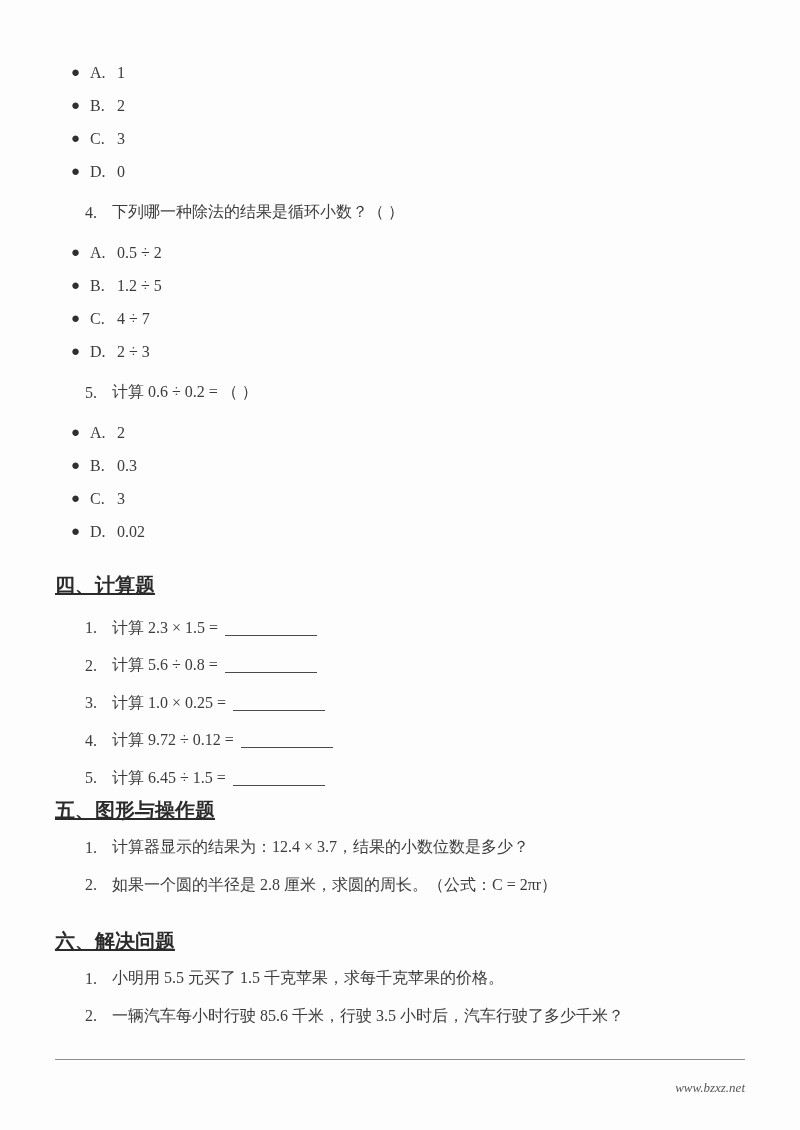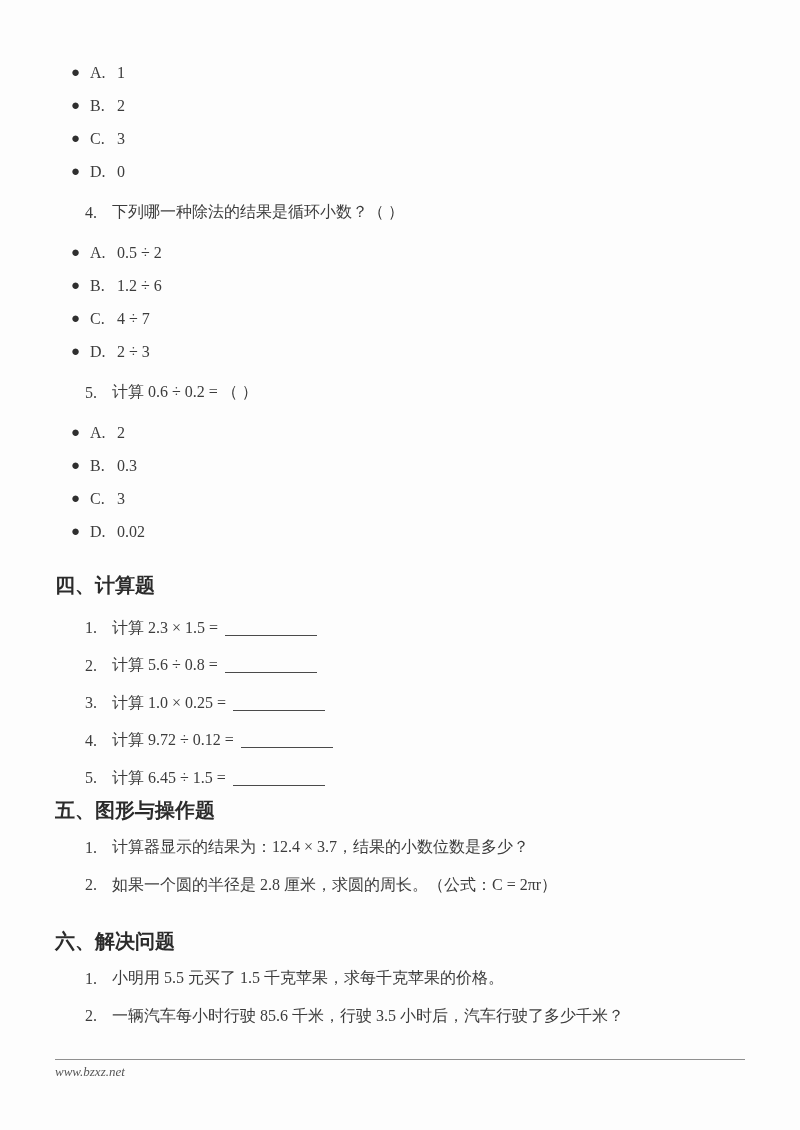--- a/index.html
+++ b/index.html
@@ -59,20 +59,21 @@
   .q-text { white-space: pre; }
   .mt6  { margin-top: 6px; }
   .mt5  { margin-top: 5px; }
   .section-title {
     font-family: "Liberation Sans", "DejaVu Sans", sans-serif;
     font-weight: bold;
     font-size: 20px;
     line-height: 26px;
     height: 26px;
     color: #2b2b2b;
+    text-decoration: underline;
   }
   .sec4-title { margin-top: 24px; }
   .sec5-title { }
   .sec6-title { margin-top: 24px; }
   .items-4 { margin-top: 11.5px; }
   .items-56 { margin-top: 6px; }
   .item-row {
     display: flex;
     align-items: center;
     height: 37.5px;
@@ -86,22 +87,23 @@
     margin-left: 7px;
     border-bottom: 1px solid #4a4a4a;
   }
   .footer-divider {
     margin-top: 24px;
     border: none;
     border-top: 1px solid #909090;
     width: 100%;
   }
   .footer-url {
-    margin-top: 4px;
+    margin-top: 20px;
     height: 18px;
+    text-align: right;
     font-style: italic;
     font-size: 13px;
     color: #555555;
     font-family: "Liberation Serif", "DejaVu Serif", serif;
   }
 </style>
 </head>
 <body>
 
 <div class="page">
@@ -139,21 +141,21 @@
 
     <div class="mt5">
       <div class="option-row">
         <span class="bullet">●</span>
         <span class="opt-label">A.</span>
         <span class="opt-value">0.5 ÷ 2</span>
       </div>
       <div class="option-row">
         <span class="bullet">●</span>
         <span class="opt-label">B.</span>
-        <span class="opt-value">1.2 ÷ 6</span>
+        <span class="opt-value">1.2 ÷ 5</span>
       </div>
       <div class="option-row">
         <span class="bullet">●</span>
         <span class="opt-label">C.</span>
         <span class="opt-value">4 ÷ 7</span>
       </div>
       <div class="option-row">
         <span class="bullet">●</span>
         <span class="opt-label">D.</span>
         <span class="opt-value">2 ÷ 3</span>

